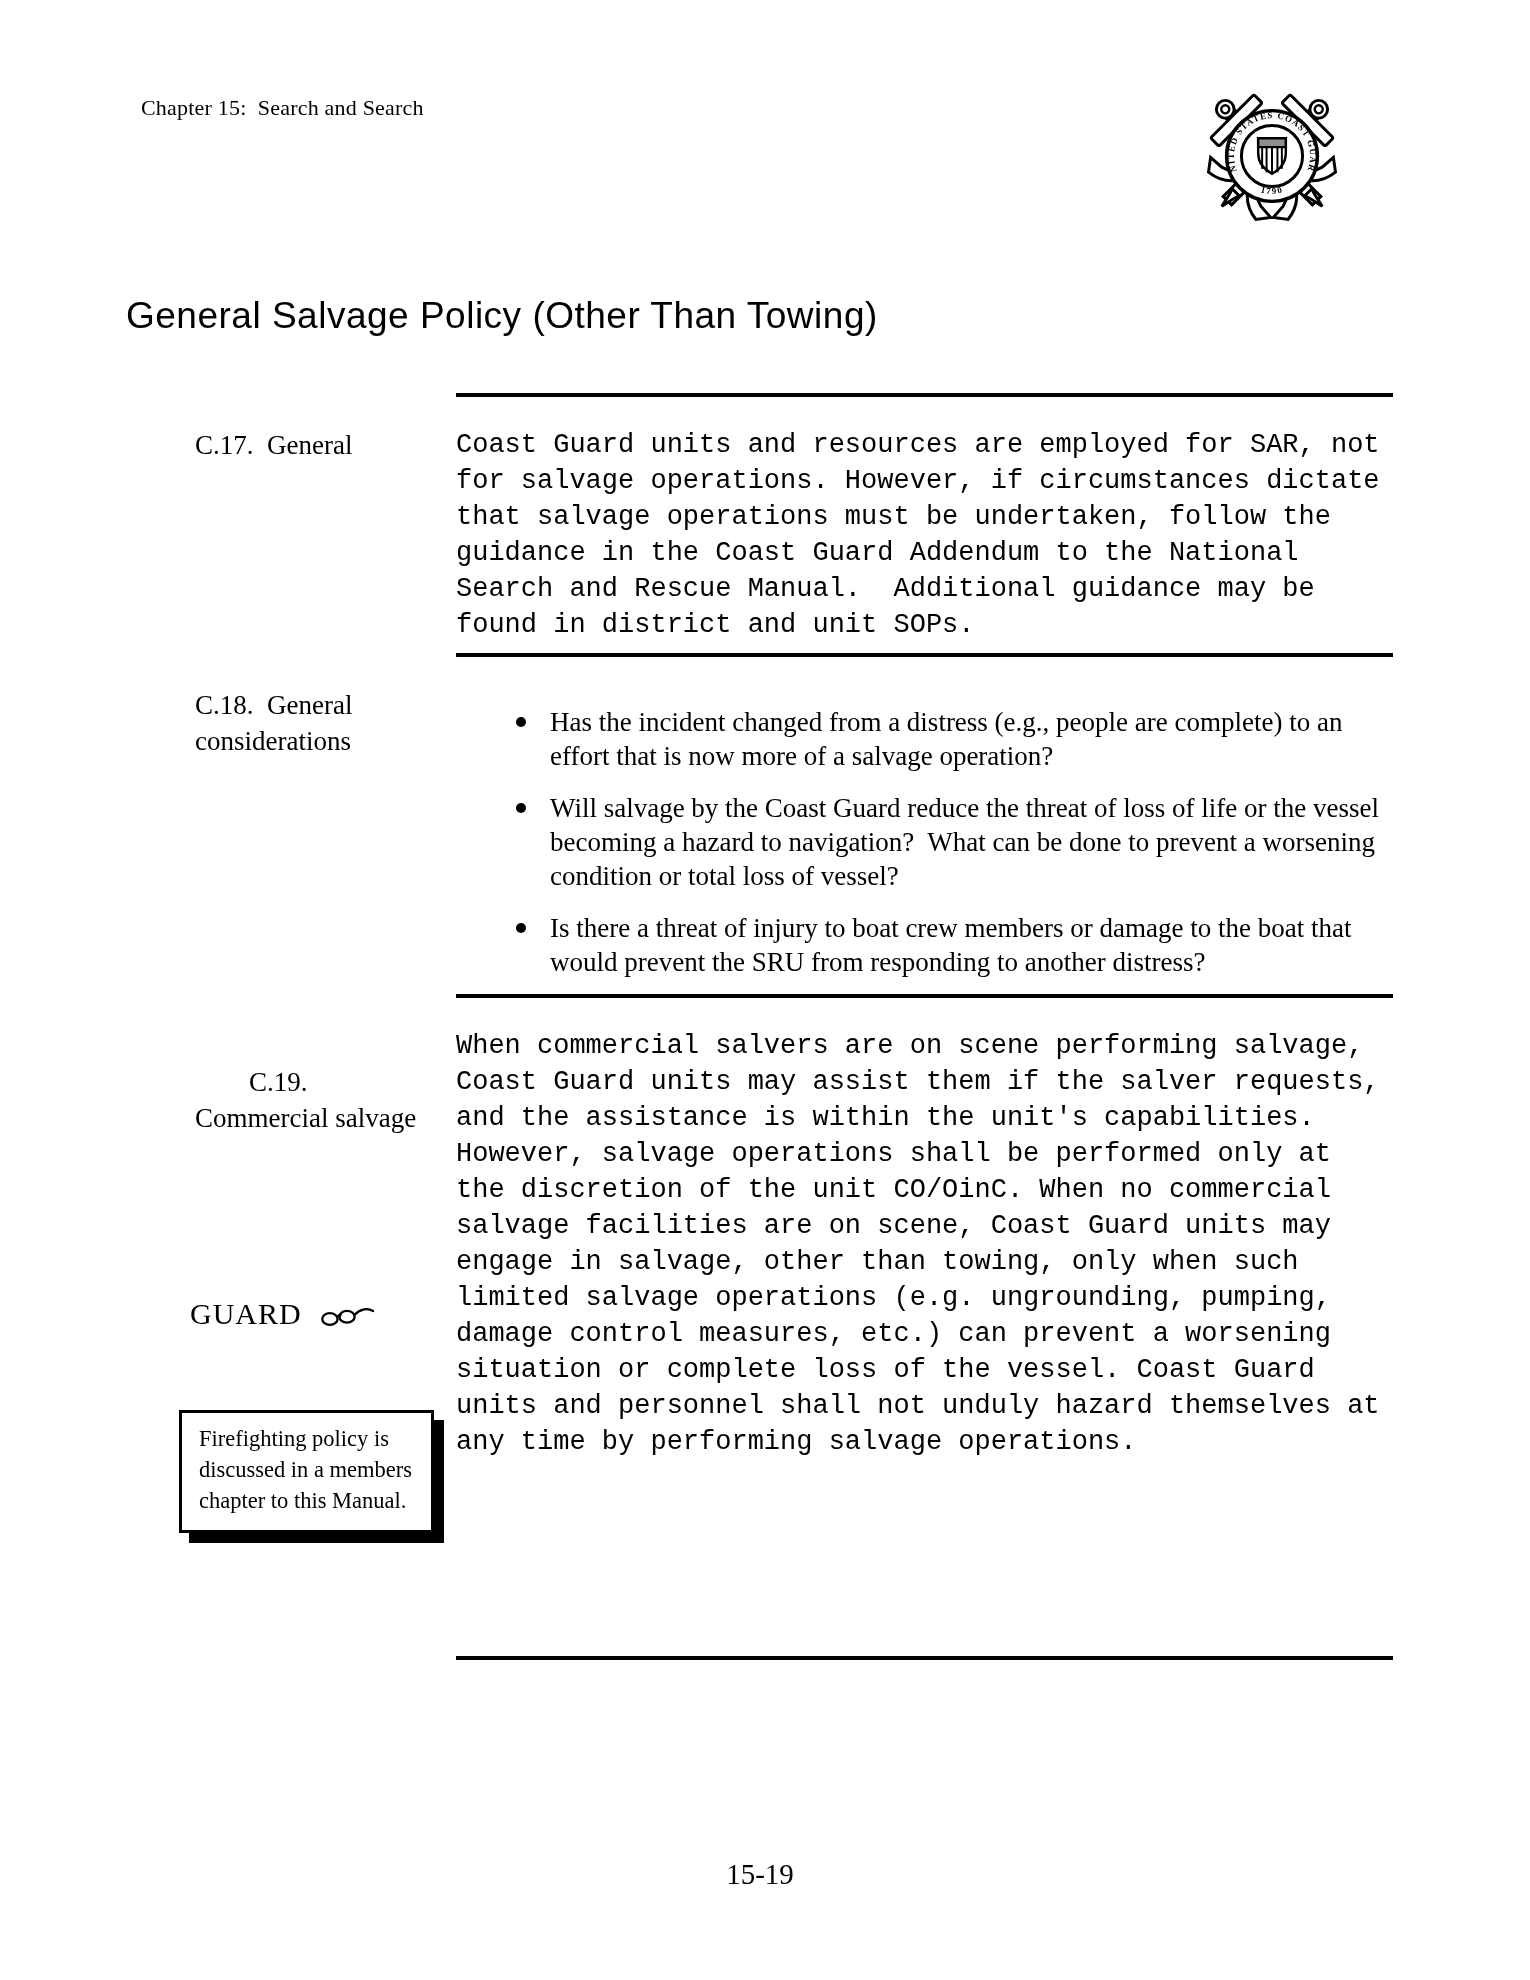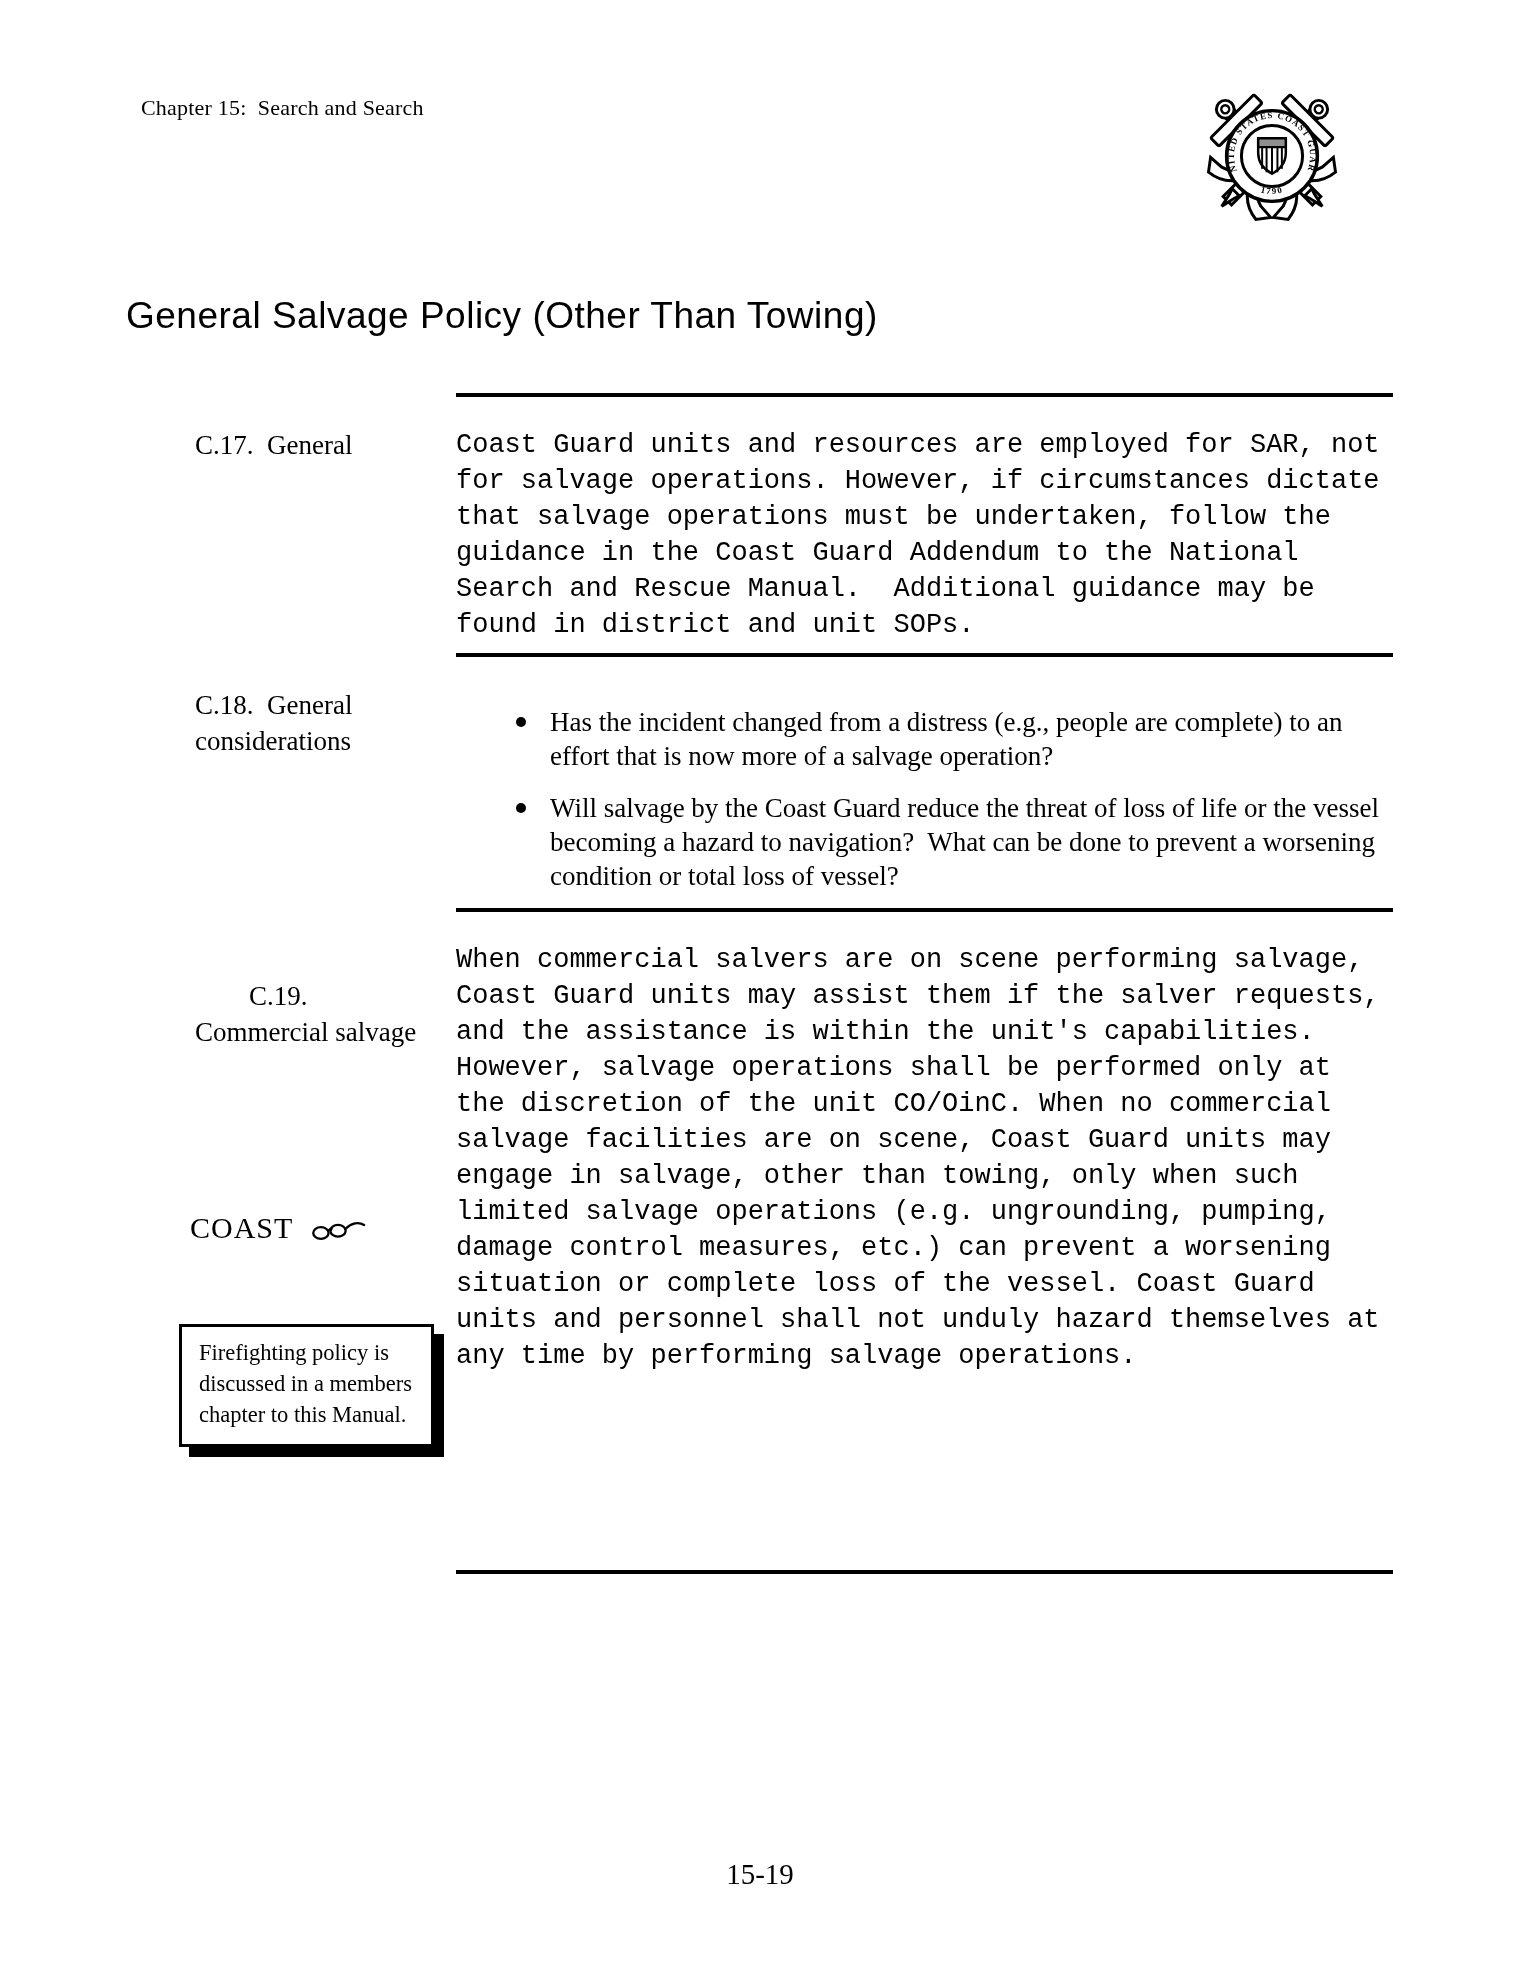--- a/index.html
+++ b/index.html
@@ -147,31 +147,32 @@
     </div>
 
     <hr class="rule">
 
     <div class="section sec-18">
       <div class="section-label">C.18.  General considerations</div>
       <div class="section-body-wrap" style="flex:1;">
         <ul class="bullets">
           <li>Has the incident changed from a distress (e.g., people are complete) to an effort that is now more of a salvage operation?</li>
           <li>Will salvage by the Coast Guard reduce the threat of loss of life or the vessel becoming a hazard to navigation?  What can be done to prevent a worsening condition or total loss of vessel?</li>
+          <li>Is there a threat of injury to boat crew members or damage to the boat that would prevent the SRU from responding to another distress?</li>
         </ul>
       </div>
     </div>
 
     <hr class="rule">
 
     <div class="section sec-19">
       <div class="section-label">
         <span>C.19.  Commercial salvage</span>
         <div class="note-heading">
-          <span>COAST</span>
+          <span>GUARD</span>
           <svg viewBox="0 0 64 30" width="58" height="27" xmlns="http://www.w3.org/2000/svg" fill="none" stroke="#000" stroke-width="2.6" stroke-linecap="round">
             <ellipse cx="13" cy="20" rx="8.5" ry="6.5"></ellipse>
             <ellipse cx="32" cy="17.5" rx="8.5" ry="6.5"></ellipse>
             <path d="M21,17.6 Q26.3,13.4 24.2,16.4"></path>
             <path d="M40.2,15.5 C47,8.5 55,7.5 61,11"></path>
           </svg>
         </div>
         <div class="note-box">Firefighting policy is discussed in a members chapter to this Manual.</div>
       </div>
       <div class="section-body">When commercial salvers are on scene performing salvage, Coast Guard units may assist them if the salver requests, and the assistance is within the unit's capabilities. However, salvage operations shall be performed only at the discretion of the unit CO/OinC. When no commercial salvage facilities are on scene, Coast Guard units may engage in salvage, other than towing, only when such limited salvage operations (e.g. ungrounding, pumping, damage control measures, etc.) can prevent a worsening situation or complete loss of the vessel. Coast Guard units and personnel shall not unduly hazard themselves at any time by performing salvage operations.</div>

